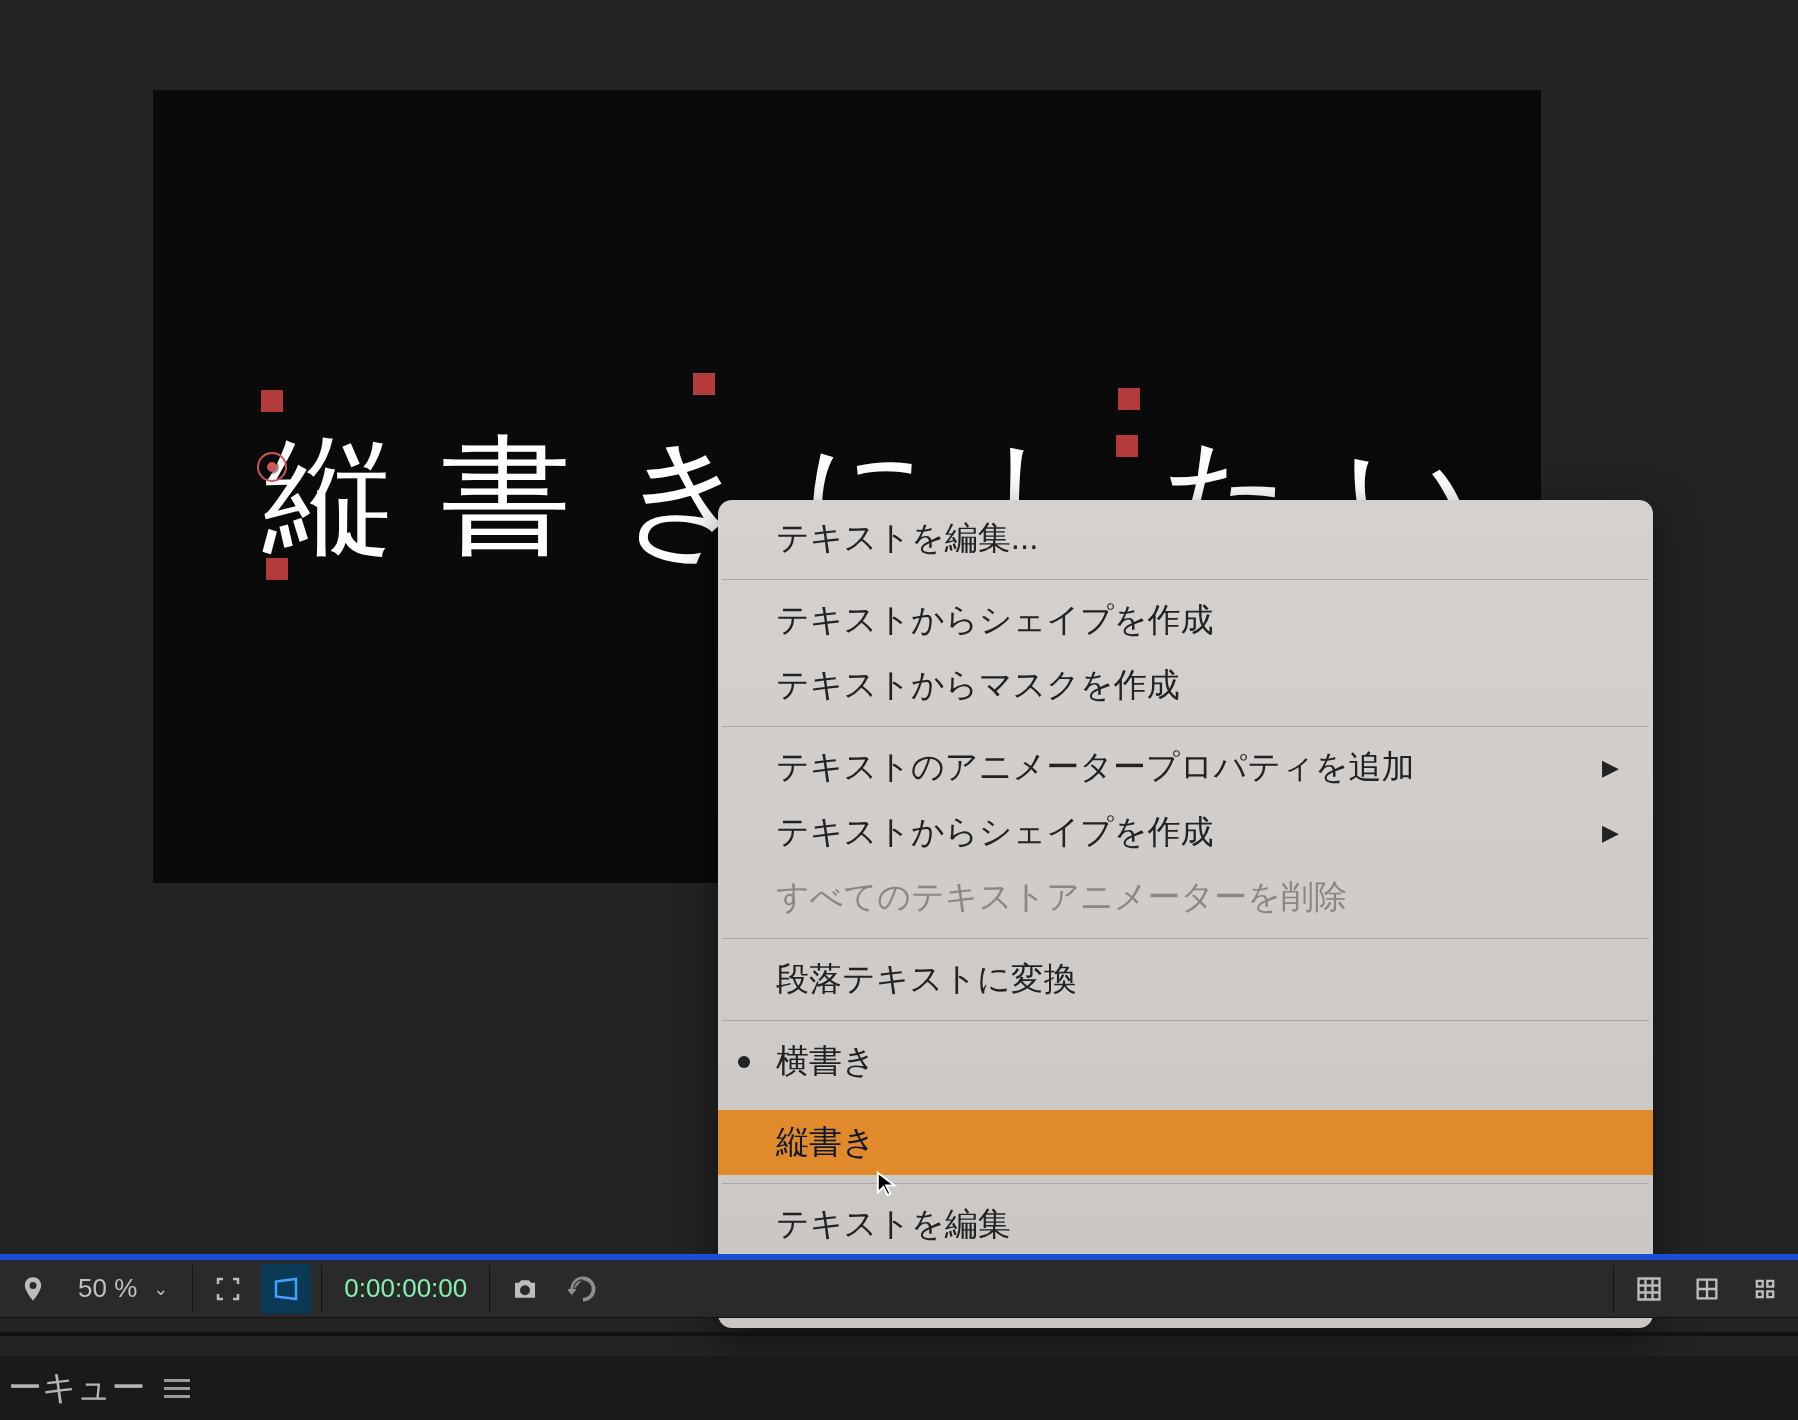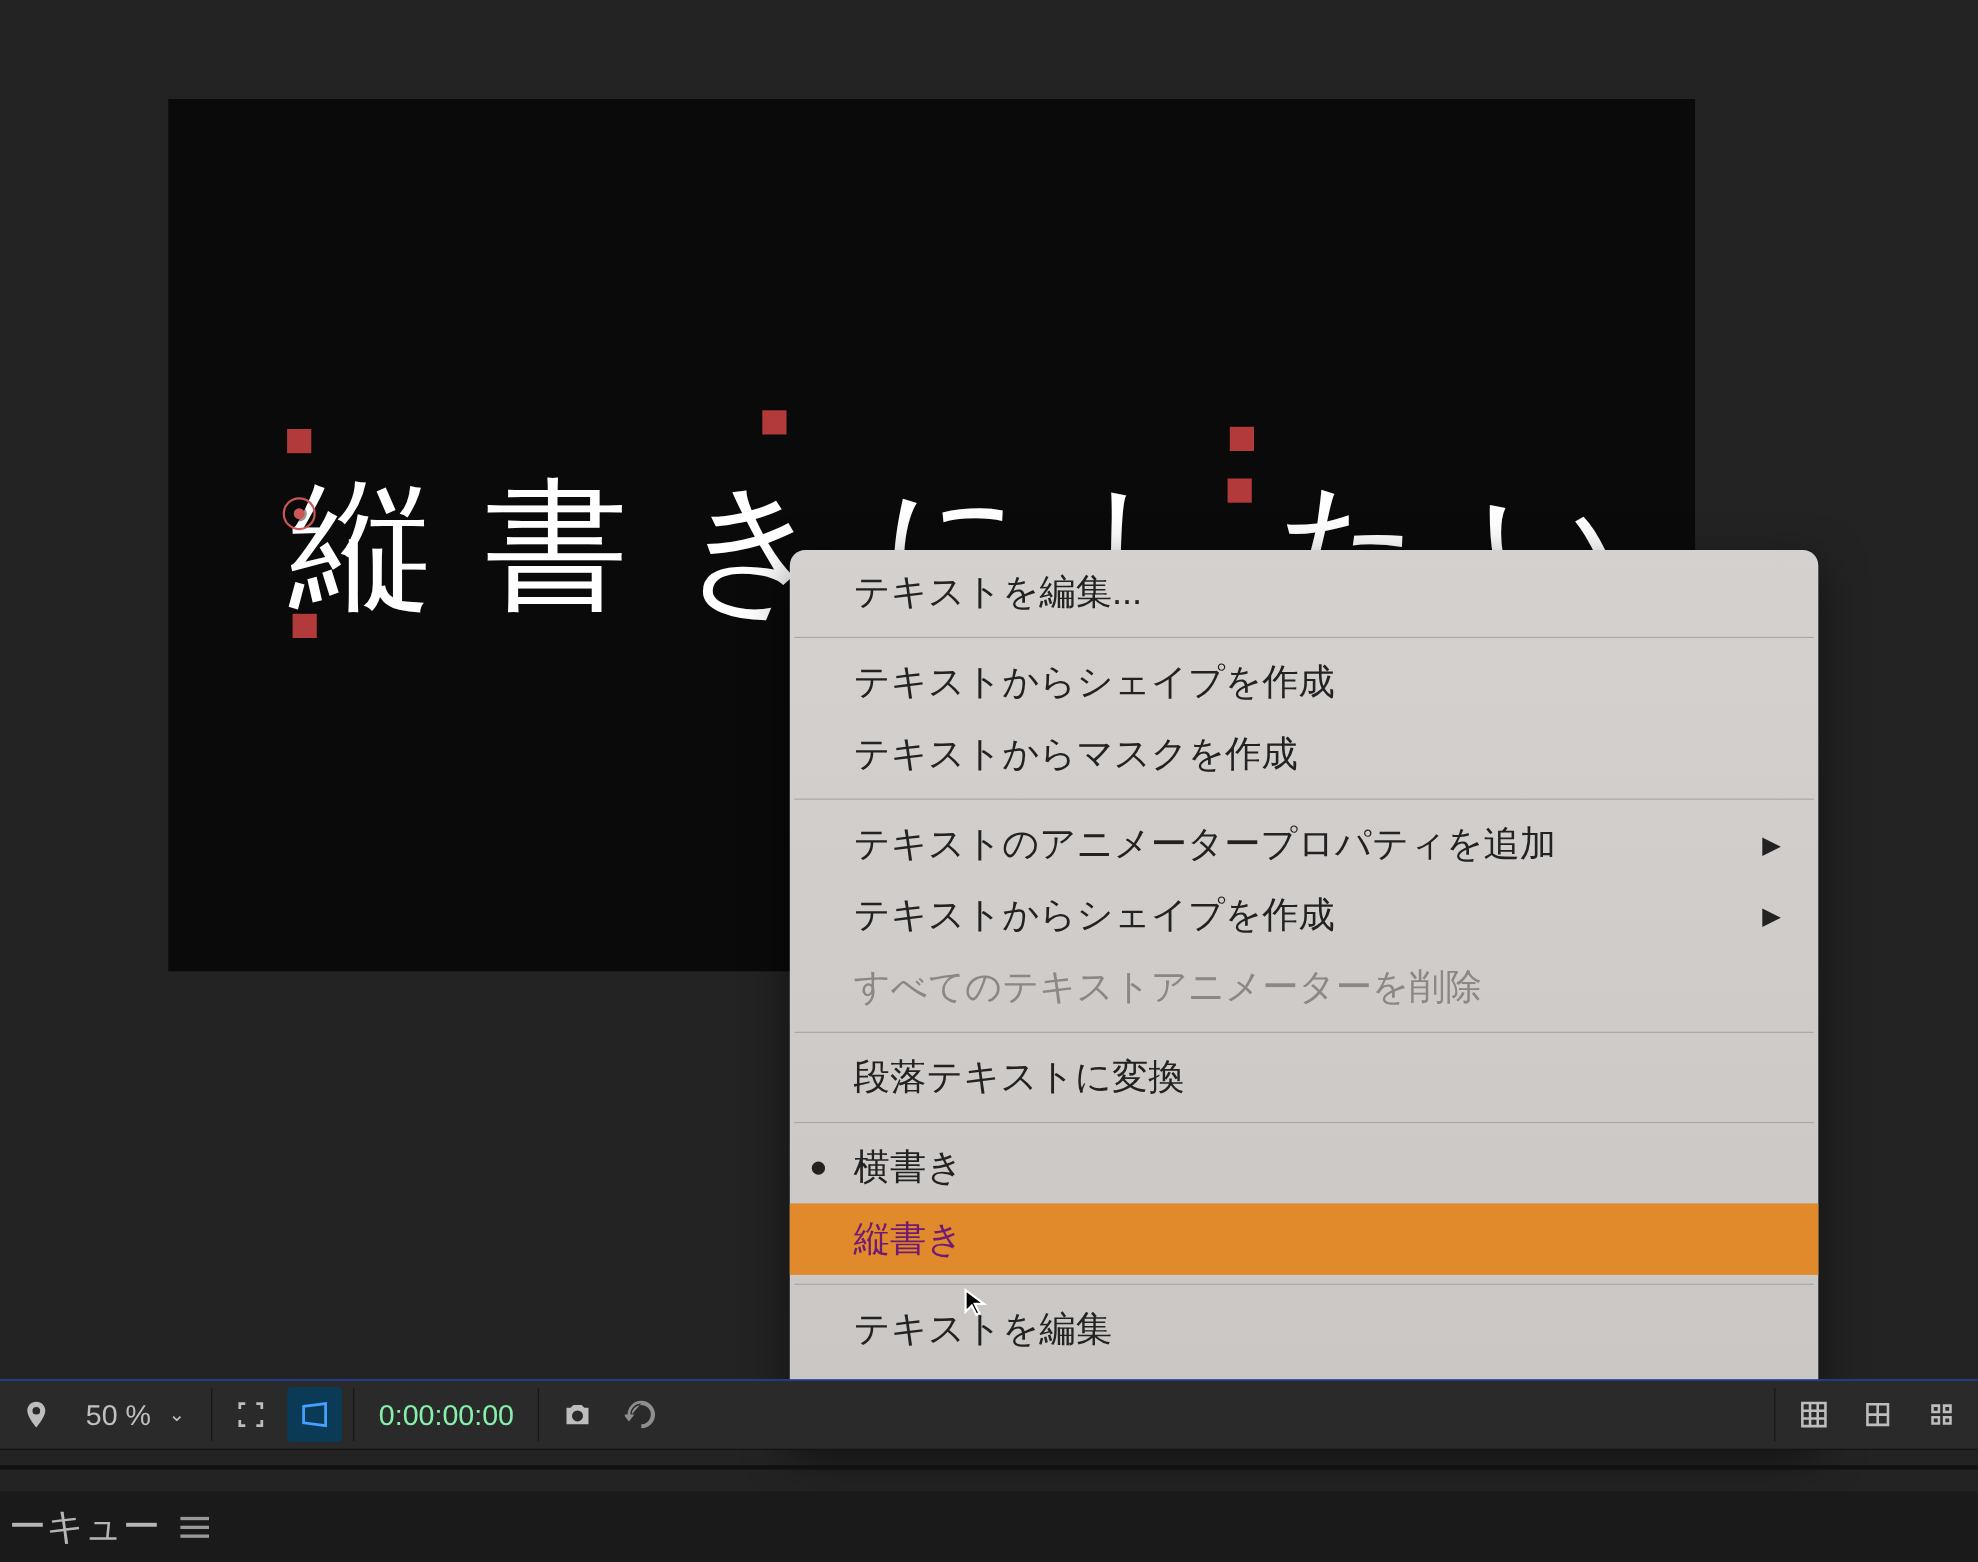--- a/index.html
+++ b/index.html
@@ -81,21 +81,22 @@
     padding: 10px 34px 10px 58px;
     position: relative;
   }
   .menu-item .arrow {
     margin-left: auto;
     font-size: 22px;
   }
   .menu-item.disabled { color: #8a8784; }
   .menu-item.highlight {
     background: #e08a2b;
-    color: #701a75;
+    color: #0f172a;
+    margin-top: 16px;
   }
   .menu-item .bullet {
     position: absolute;
     left: 20px;
     top: 50%;
     transform: translateY(-50%);
     width: 12px; height: 12px;
     background: #222;
     border-radius: 50%;
   }
@@ -113,21 +114,21 @@
   .cursor svg{display:block;}
 
   
   .toolbar {
     position: absolute;
     left: 0;
     right: 0;
     top: 1254px;
     height: 64px;
     background: #2a2a2a;
-    border-top: 1px solid #1d4ed8;
+    border-top: 6px solid #1d4ed8;
     border-bottom: 1px solid #111;
     display: flex;
     align-items: center;
     padding-left: 4px;
     color: #c0c0c0;
     font-size: 26px;
     gap: 0;
   }
   .tb-btn {
     width: 50px; height: 50px;

